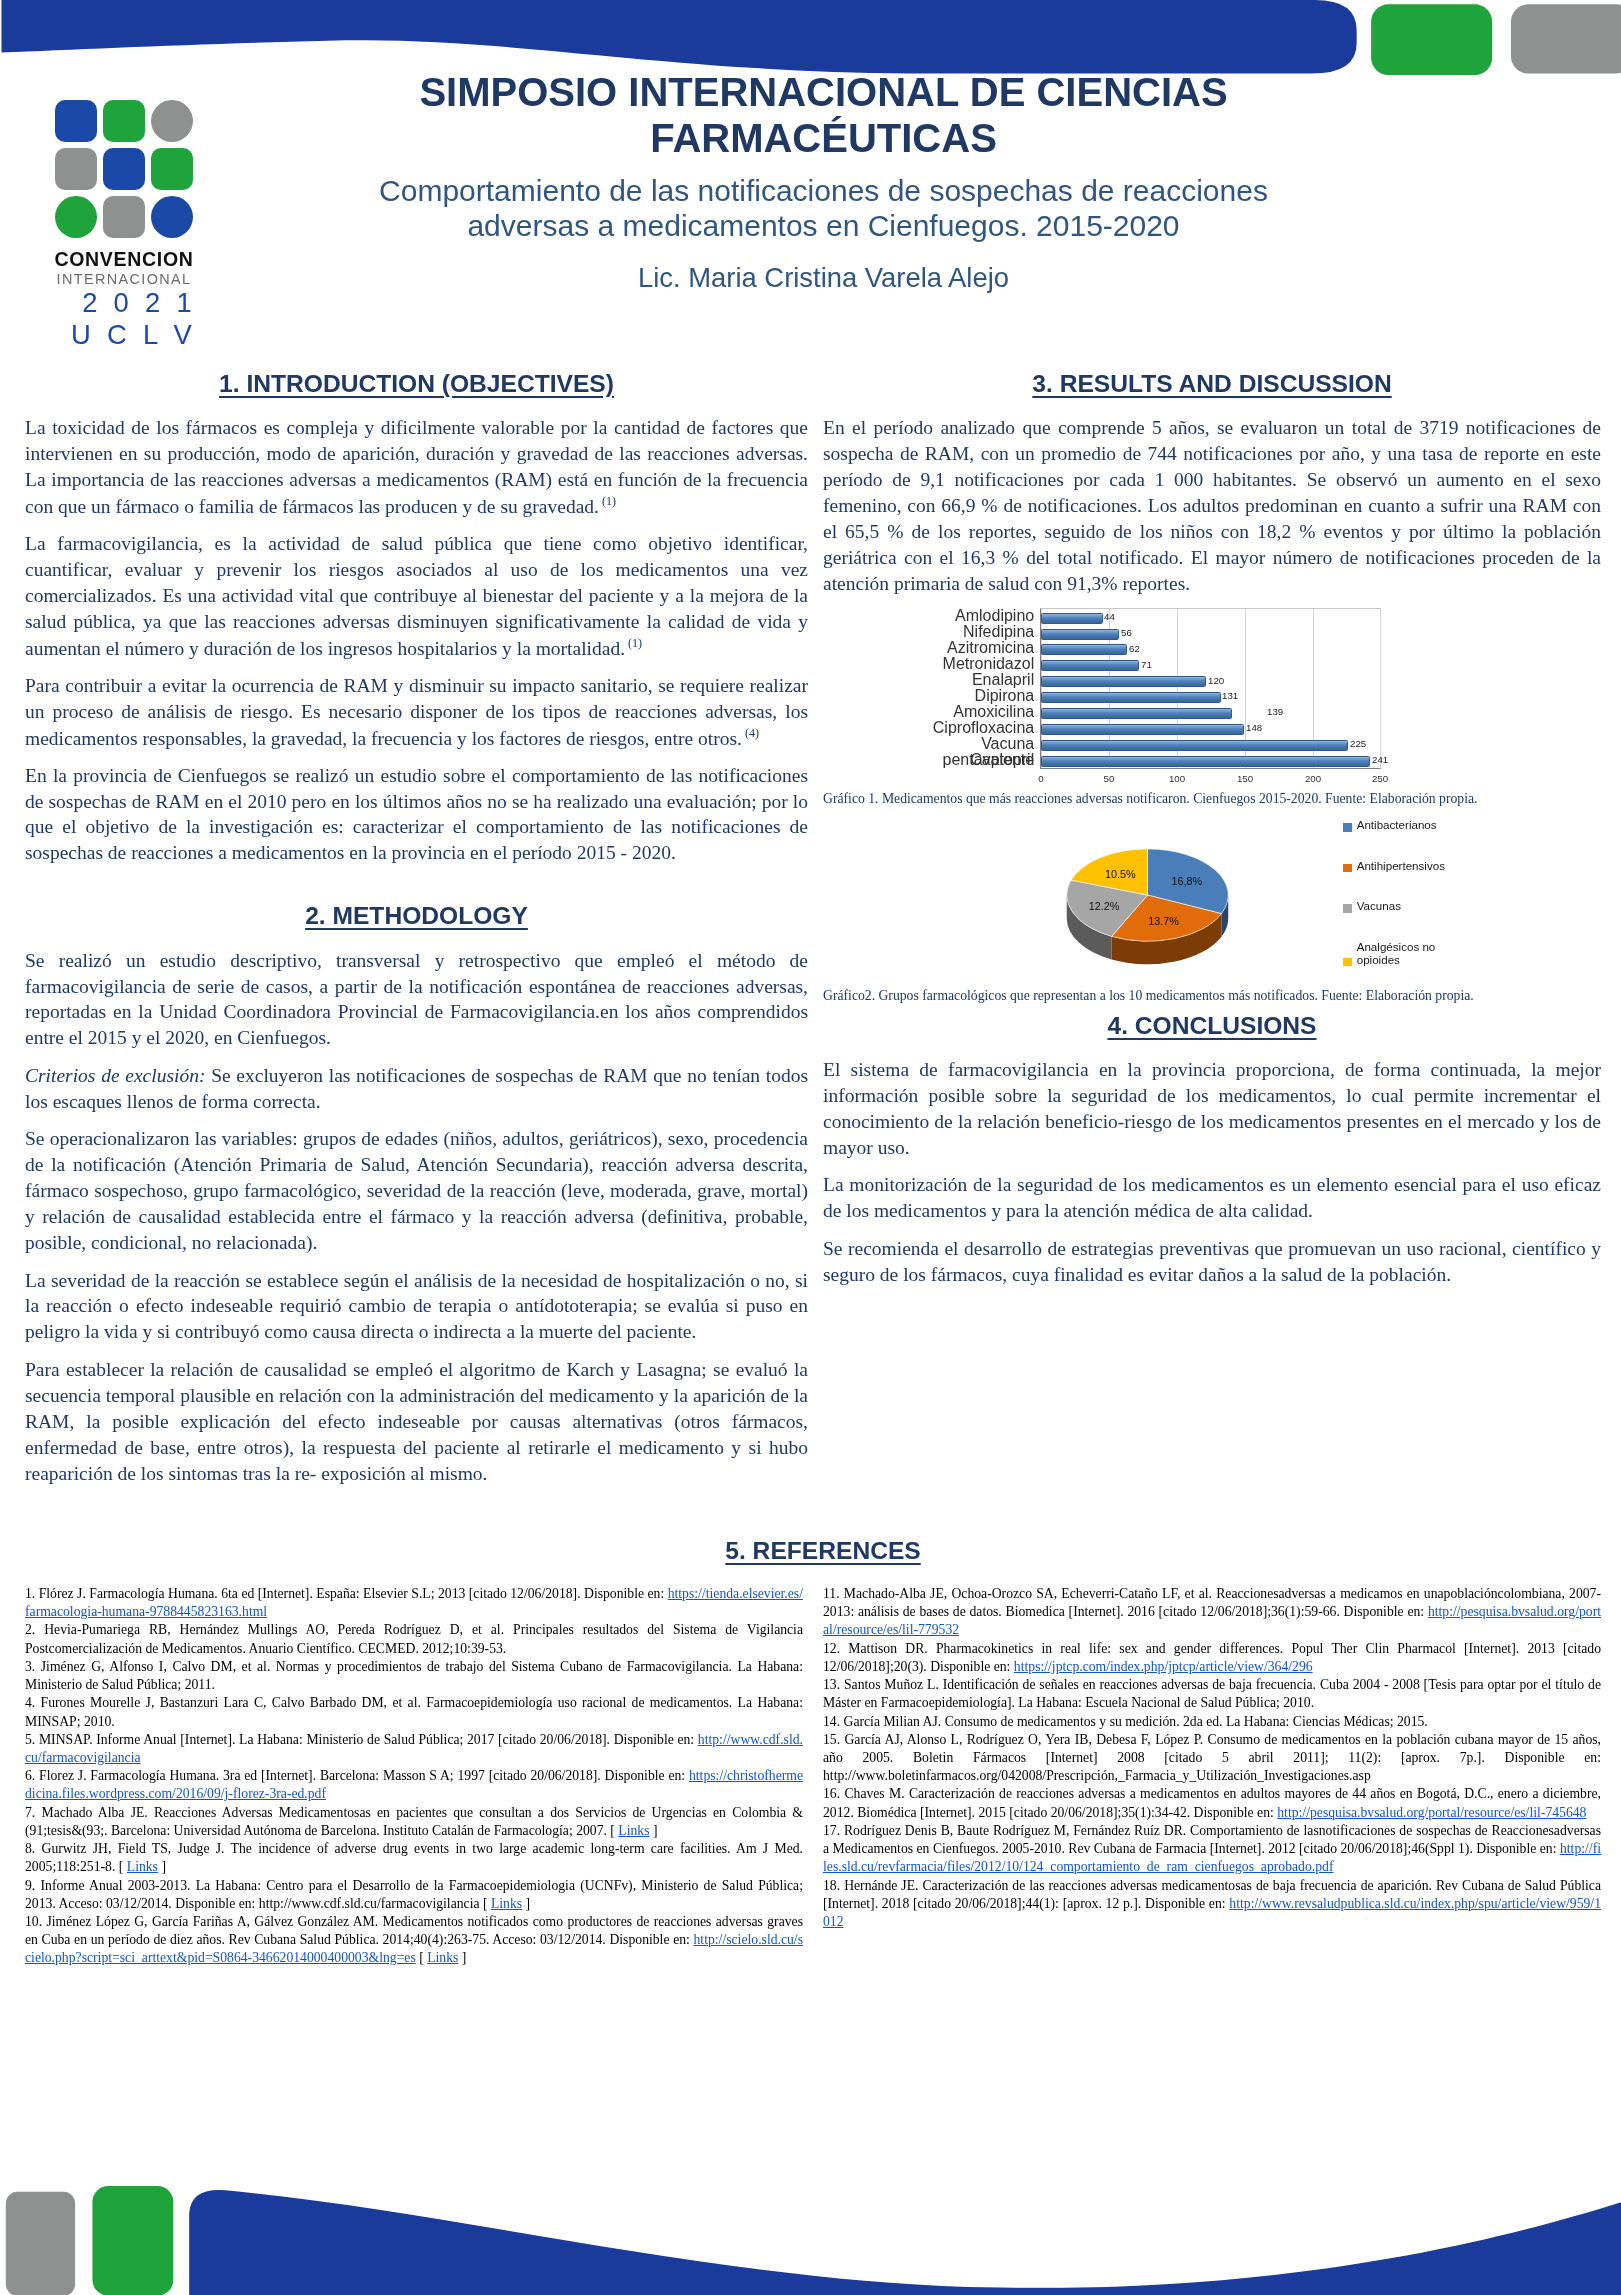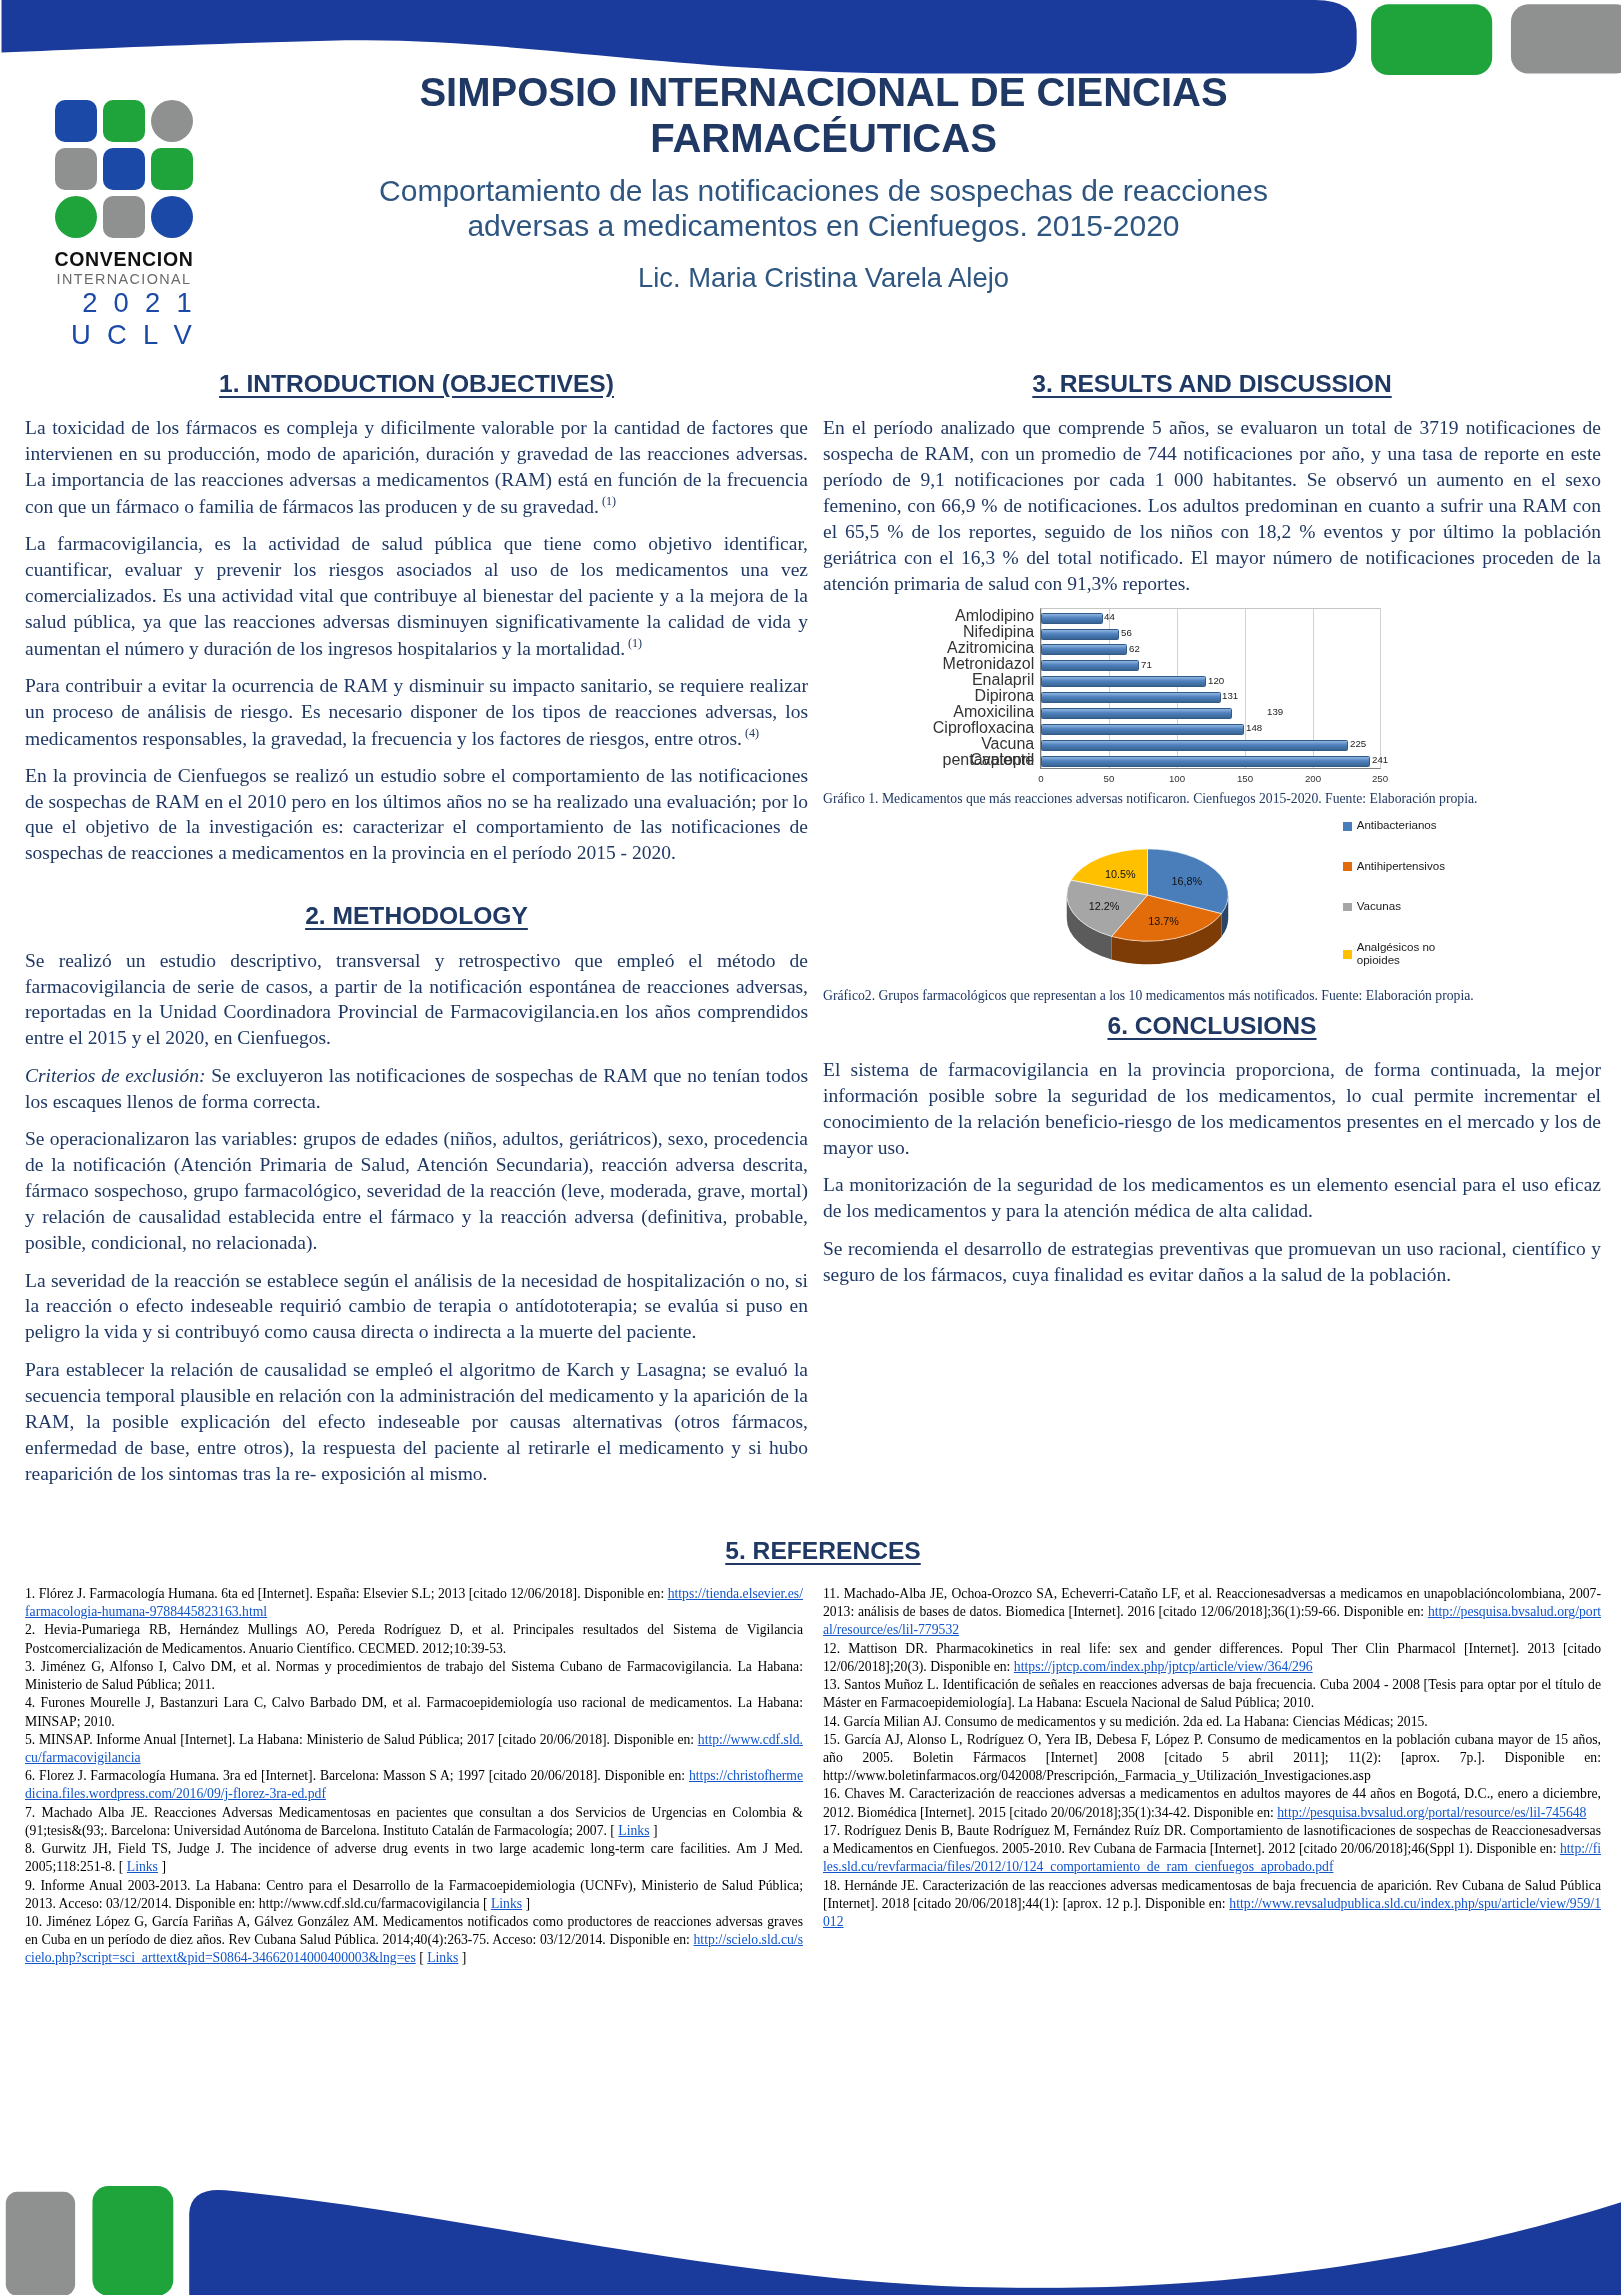--- a/index.html
+++ b/index.html
@@ -47,21 +47,21 @@
   .bc-tick{position:absolute;bottom:-16px;transform:translateX(-50%);font-size:9.7px;color:#333;}
   .bc-bar{position:absolute;left:0;height:8.7px;border:0.7px solid #2f5a8a;border-radius:1.4px;
           background:linear-gradient(#8fb4e0,#4f81bd 45%,#3a6493);}
   .bc-val{position:absolute;font-size:9.7px;color:#222;line-height:16px;}
   
   .pie-area{position:relative;height:170px;margin:7.2px 0 0 108px;}
   .pie-svg{position:absolute;left:108px;top:8.7px;overflow:visible;}
   .pie-lab{font-family:"Liberation Sans",sans-serif;font-size:15px;fill:#111;text-anchor:middle;}
   .pie-legend{position:absolute;left:412px;top:4.3px;height:148px;width:137px;display:flex;
               flex-direction:column;justify-content:space-between;}
-  .lg-item{display:flex;align-items:center;gap:5px;font-family:"Liberation Sans",sans-serif;
+  .lg-item{display:flex;align-items:flex-end;gap:5px;font-family:"Liberation Sans",sans-serif;
            font-size:11.6px;color:#1a1a1a;line-height:1.15;}
   .lg-swatch{flex:0 0 8.7px;width:8.7px;height:8.7px;margin-top:2.2px;display:inline-block;}
   
   .refs-h{position:absolute;top:1537px;left:12px;width:1622px;text-align:center;
           font-family:"Liberation Sans",sans-serif;font-weight:bold;font-size:24.6px;color:#1f3864;
           text-decoration:underline;text-underline-offset:3.6px;}
   .refcols{position:absolute;top:1585px;left:25px;width:1576px;display:flex;gap:20px;}
   .refcol{width:778px;}
   .ref{font-size:13.7px;line-height:1.33;color:#000;text-align:justify;}
   .ref-link{color:#1155cc;text-decoration:underline;word-break:break-all;cursor:pointer;}
@@ -202,21 +202,21 @@
           </div>
           <div class="lg-item">
             <span class="lg-swatch" style="background: rgb(255, 192, 0);"></span>
             <span class="lg-text">Analgésicos no opioides</span>
           </div>
         </div>
     </div>
     <p class="caption">Gráfico2. Grupos farmacológicos que representan  a los 10 medicamentos  más notificados.  Fuente: Elaboración propia.</p>
 
 
-    <h2 class="sec-h" style="margin-top:7.2px;">6. CONCLUSIONS</h2>
+    <h2 class="sec-h" style="margin-top:7.2px;">4. CONCLUSIONS</h2>
     <div id="concl-paras">
         <p class="body-p">El sistema de farmacovigilancia en la provincia proporciona, de forma continuada, la mejor información posible sobre la seguridad de los medicamentos, lo cual permite incrementar el conocimiento de la relación beneficio-riesgo de los medicamentos presentes en el mercado y los de mayor uso.</p>
         <p class="body-p">La monitorización de la seguridad de los medicamentos es un elemento esencial para el uso eficaz de los medicamentos y para la atención médica de alta calidad.</p>
         <p class="body-p">Se recomienda el desarrollo de estrategias preventivas que promuevan un uso racional, científico y seguro de los fármacos, cuya finalidad es evitar daños a la salud de la población.</p>
       </div>
   </div>
 
   <div class="refs-h">5. REFERENCES</div>
   <div class="refcols">
     <div class="refcol" id="refs-left">

